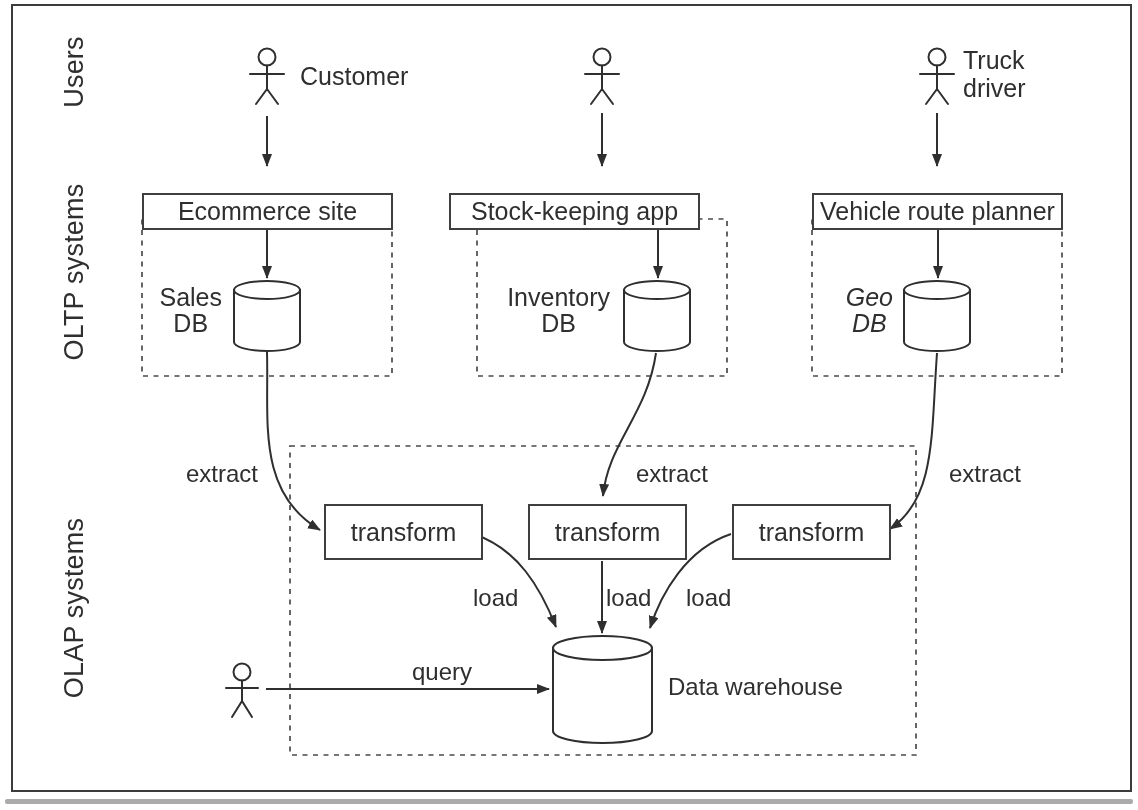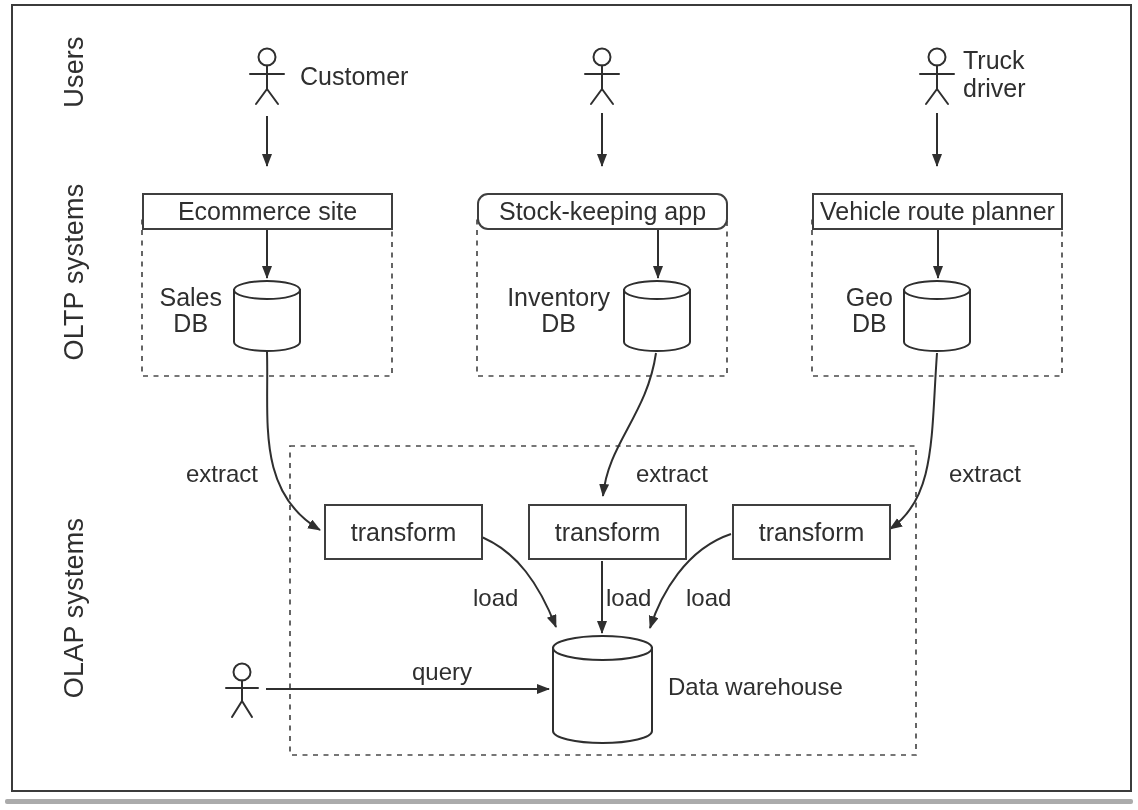--- a/index.html
+++ b/index.html
@@ -122,36 +122,36 @@
 
   <div class="lbl actor-lbl" style="left:300px;top:62px;">Customer</div>
   <div class="lbl actor-lbl" style="left:963px;top:46px;">
     <span style="display:block">Truck</span>
     <span style="display:block">driver</span>
   </div>
 
   <div class="box appbox" style="left:142px;">
     <span>Ecommerce site</span>
   </div>
-  <div class="box appbox" style="left:477px;border-radius:11px;">
+  <div class="box appbox" style="left:449px;">
     <span>Stock-keeping app</span>
   </div>
   <div class="box appbox" style="left:812px;">
     <span>Vehicle route planner</span>
   </div>
 
   <div class="lbl db-lbl" style="right:916px;top:284px;">
     <span style="display:block">Sales</span>
     <span style="display:block">DB</span>
   </div>
   <div class="lbl db-lbl" style="right:528px;top:284px;margin-left:44px;">
     <span style="display:block">Inventory</span>
     <span style="display:block">DB</span>
   </div>
-  <div class="lbl db-lbl" style="right:245px;top:284px;">
+  <div class="lbl db-lbl" style="right:245px;top:284px;font-style:italic;">
     <span style="display:block">Geo</span>
     <span style="display:block">DB</span>
   </div>
 
   <div class="box tbox" style="left:324px;">
     <span>transform</span>
   </div>
   <div class="box tbox" style="left:528px;">
     <span>transform</span>
   </div>

